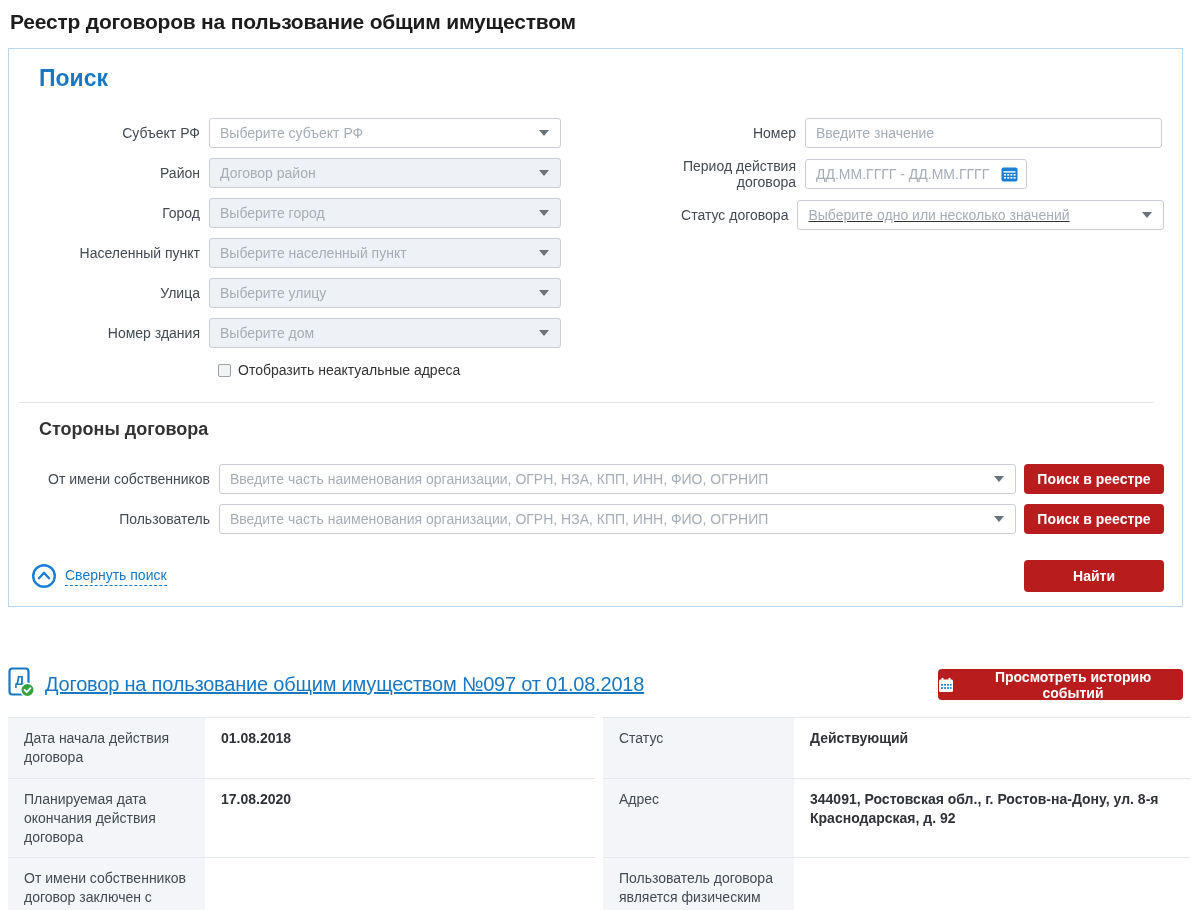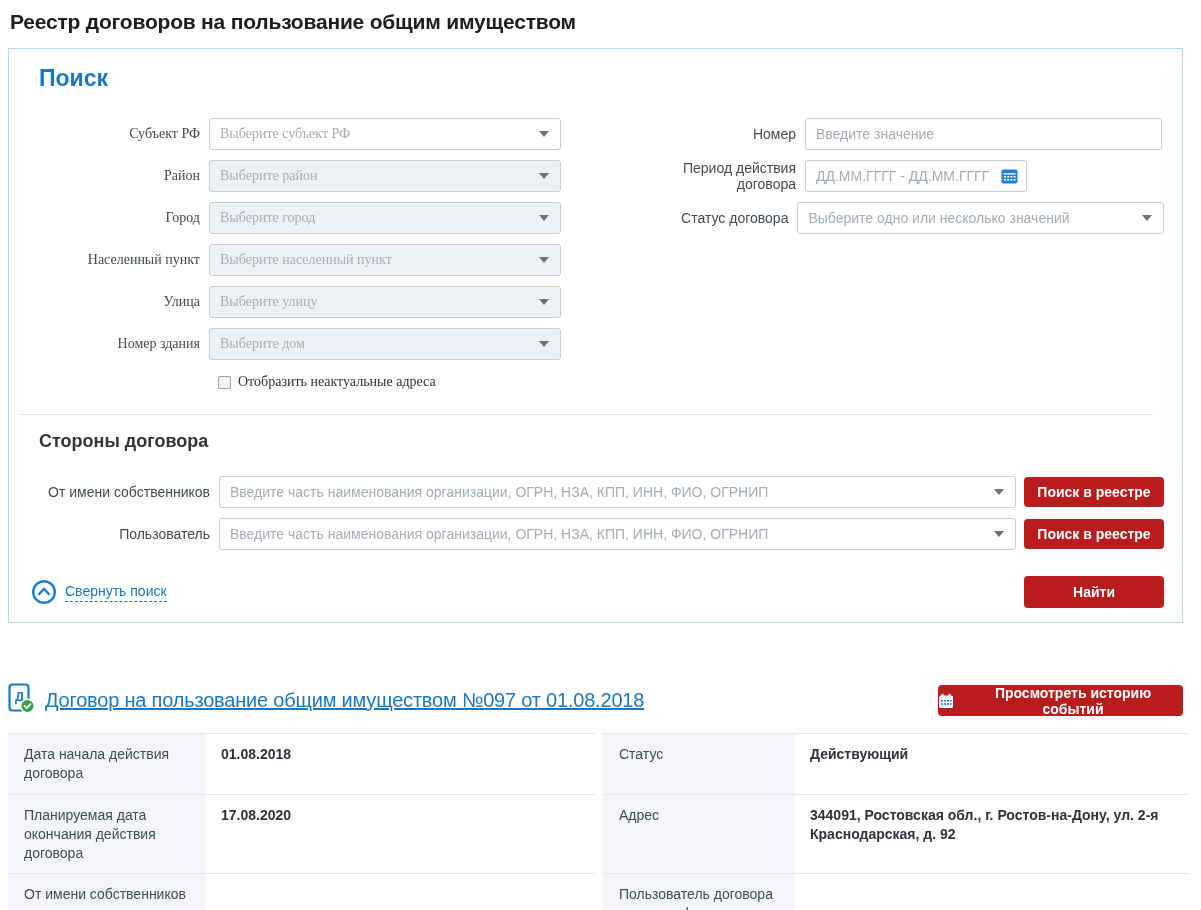--- a/index.html
+++ b/index.html
@@ -6,43 +6,43 @@
   html,body { width: 1201px; background: #fff; font-family: "Liberation Sans", sans-serif; color: #333; }
   .page { width: 1201px; height: 910px; padding: 8px 0 0 8px; position: relative; }
 
   .page-title { font-size: 21px; font-weight: bold; color: #1d1d1d; margin: 2px 0 14px 2px; letter-spacing: -0.2px; }
 
   
   .search-panel { width: 1175px; border: 1px solid #b9d7ee; background: #fff; padding: 14px 18px 12px 0; }
   .search-title { font-size: 23px; font-weight: bold; color: #1a78c2; margin: 2px 0 26px 30px; }
 
   .search-body { display: flex; }
-  .col-left { width: 560px; font-family: Liberation Serif, serif; }
+  .col-left { width: 560px; }
   .col-right { margin-left: 60px; width: 537px; }
 
   .form-row { display: flex; align-items: center; margin-bottom: 10px; }
   .f-label { font-size: 14px; color: #434a54; text-align: right; padding-right: 9px; line-height: 1.15; }
   .col-left .f-label { width: 200px; }
   .col-right .f-label { width: 178px; }
 
   .field { position: relative; height: 30px; border: 1px solid #c9ced6; border-radius: 3px; background: #fff;
-           display: flex; align-items: center; padding: 15px 10px; }
+           display: flex; align-items: center; padding: 0 10px; }
   .field.disabled { background: #eef1f6; }
   .field .ph { font-size: 14px; color: #a6adb8; white-space: nowrap; overflow: hidden; }
   .field input { border: 0; outline: none; background: transparent; width: 100%; font-size: 14px; color: #333;
                  font-family: "Liberation Sans", sans-serif; }
   .field input::placeholder { color: #a6adb8; opacity: 1; }
   .arrow { position: absolute; right: 11px; top: 50%; margin-top: -3px; width: 0; height: 0;
            border-left: 5px solid transparent; border-right: 5px solid transparent; border-top: 6px solid #6a727c; }
   .cal { position: absolute; right: 8px; top: 50%; transform: translateY(-50%); display: flex; }
 
   .sel-left { width: 352px; }
   .fld-period { width: 222px; padding-right: 30px; }
   .fld-wide { width: 357px; }
-  .fld-status { width: 382px; padding-right: 26px; }
+  .fld-status { width: 382px; padding-right: 26px; text-decoration: underline; }
 
   .chk-row { display: flex; align-items: center; margin: 14px 0 0 209px; }
   .checkbox { width: 13px; height: 13px; border: 1px solid #9aa2ab; border-radius: 2px; background: #f2f3f5; margin-right: 7px; flex: 0 0 auto; }
   .chk-label { font-size: 14px; color: #333; }
 
   .divider { border-top: 1px solid #e4e6ea; margin: 24px 10px 0 10px; }
   .parties-heading { font-size: 18px; font-weight: bold; color: #333; margin: 16px 0 24px 30px; }
 
   .party-row { display: flex; align-items: center; margin-bottom: 10px; }
   .party-row .f-label { width: 210px; }
@@ -93,21 +93,21 @@
           <label class="f-label">Субъект РФ</label>
           <div class="field sel-left">
             <span class="ph">Выберите субъект РФ</span>
             <span class="arrow"></span>
           </div>
         </div>
 
         <div class="form-row">
           <label class="f-label">Район</label>
           <div class="field sel-left disabled">
-            <span class="ph">Выберите район</span>
+            <span class="ph">Договор район</span>
             <span class="arrow"></span>
           </div>
         </div>
 
         <div class="form-row">
           <label class="f-label">Город</label>
           <div class="field sel-left disabled">
             <span class="ph">Выберите город</span>
             <span class="arrow"></span>
           </div>
@@ -257,21 +257,21 @@
     <div class="cell lab top r1">Дата начала действия договора</div>
     <div class="cell val top r1">01.08.2018</div>
     <div class="spacer"></div>
     <div class="cell lab top r1">Статус</div>
     <div class="cell val top r1 green">Действующий</div>
 
     <div class="cell lab r2">Планируемая дата окончания действия договора</div>
     <div class="cell val r2">17.08.2020</div>
     <div class="spacer"></div>
     <div class="cell lab r2">Адрес</div>
-    <div class="cell val r2">344091, Ростовская обл., г. Ростов-на-Дону, ул. 2-я Краснодарская, д. 92</div>
+    <div class="cell val r2">344091, Ростовская обл., г. Ростов-на-Дону, ул. 8-я Краснодарская, д. 92</div>
 
     <div class="cell lab r3">От имени собственников договор заключен с физическим лицом</div>
     <div class="cell val r3"></div>
     <div class="spacer"></div>
     <div class="cell lab r3">Пользователь договора является физическим лицом</div>
     <div class="cell val r3"></div>
   </div>
 
 </div>
 

